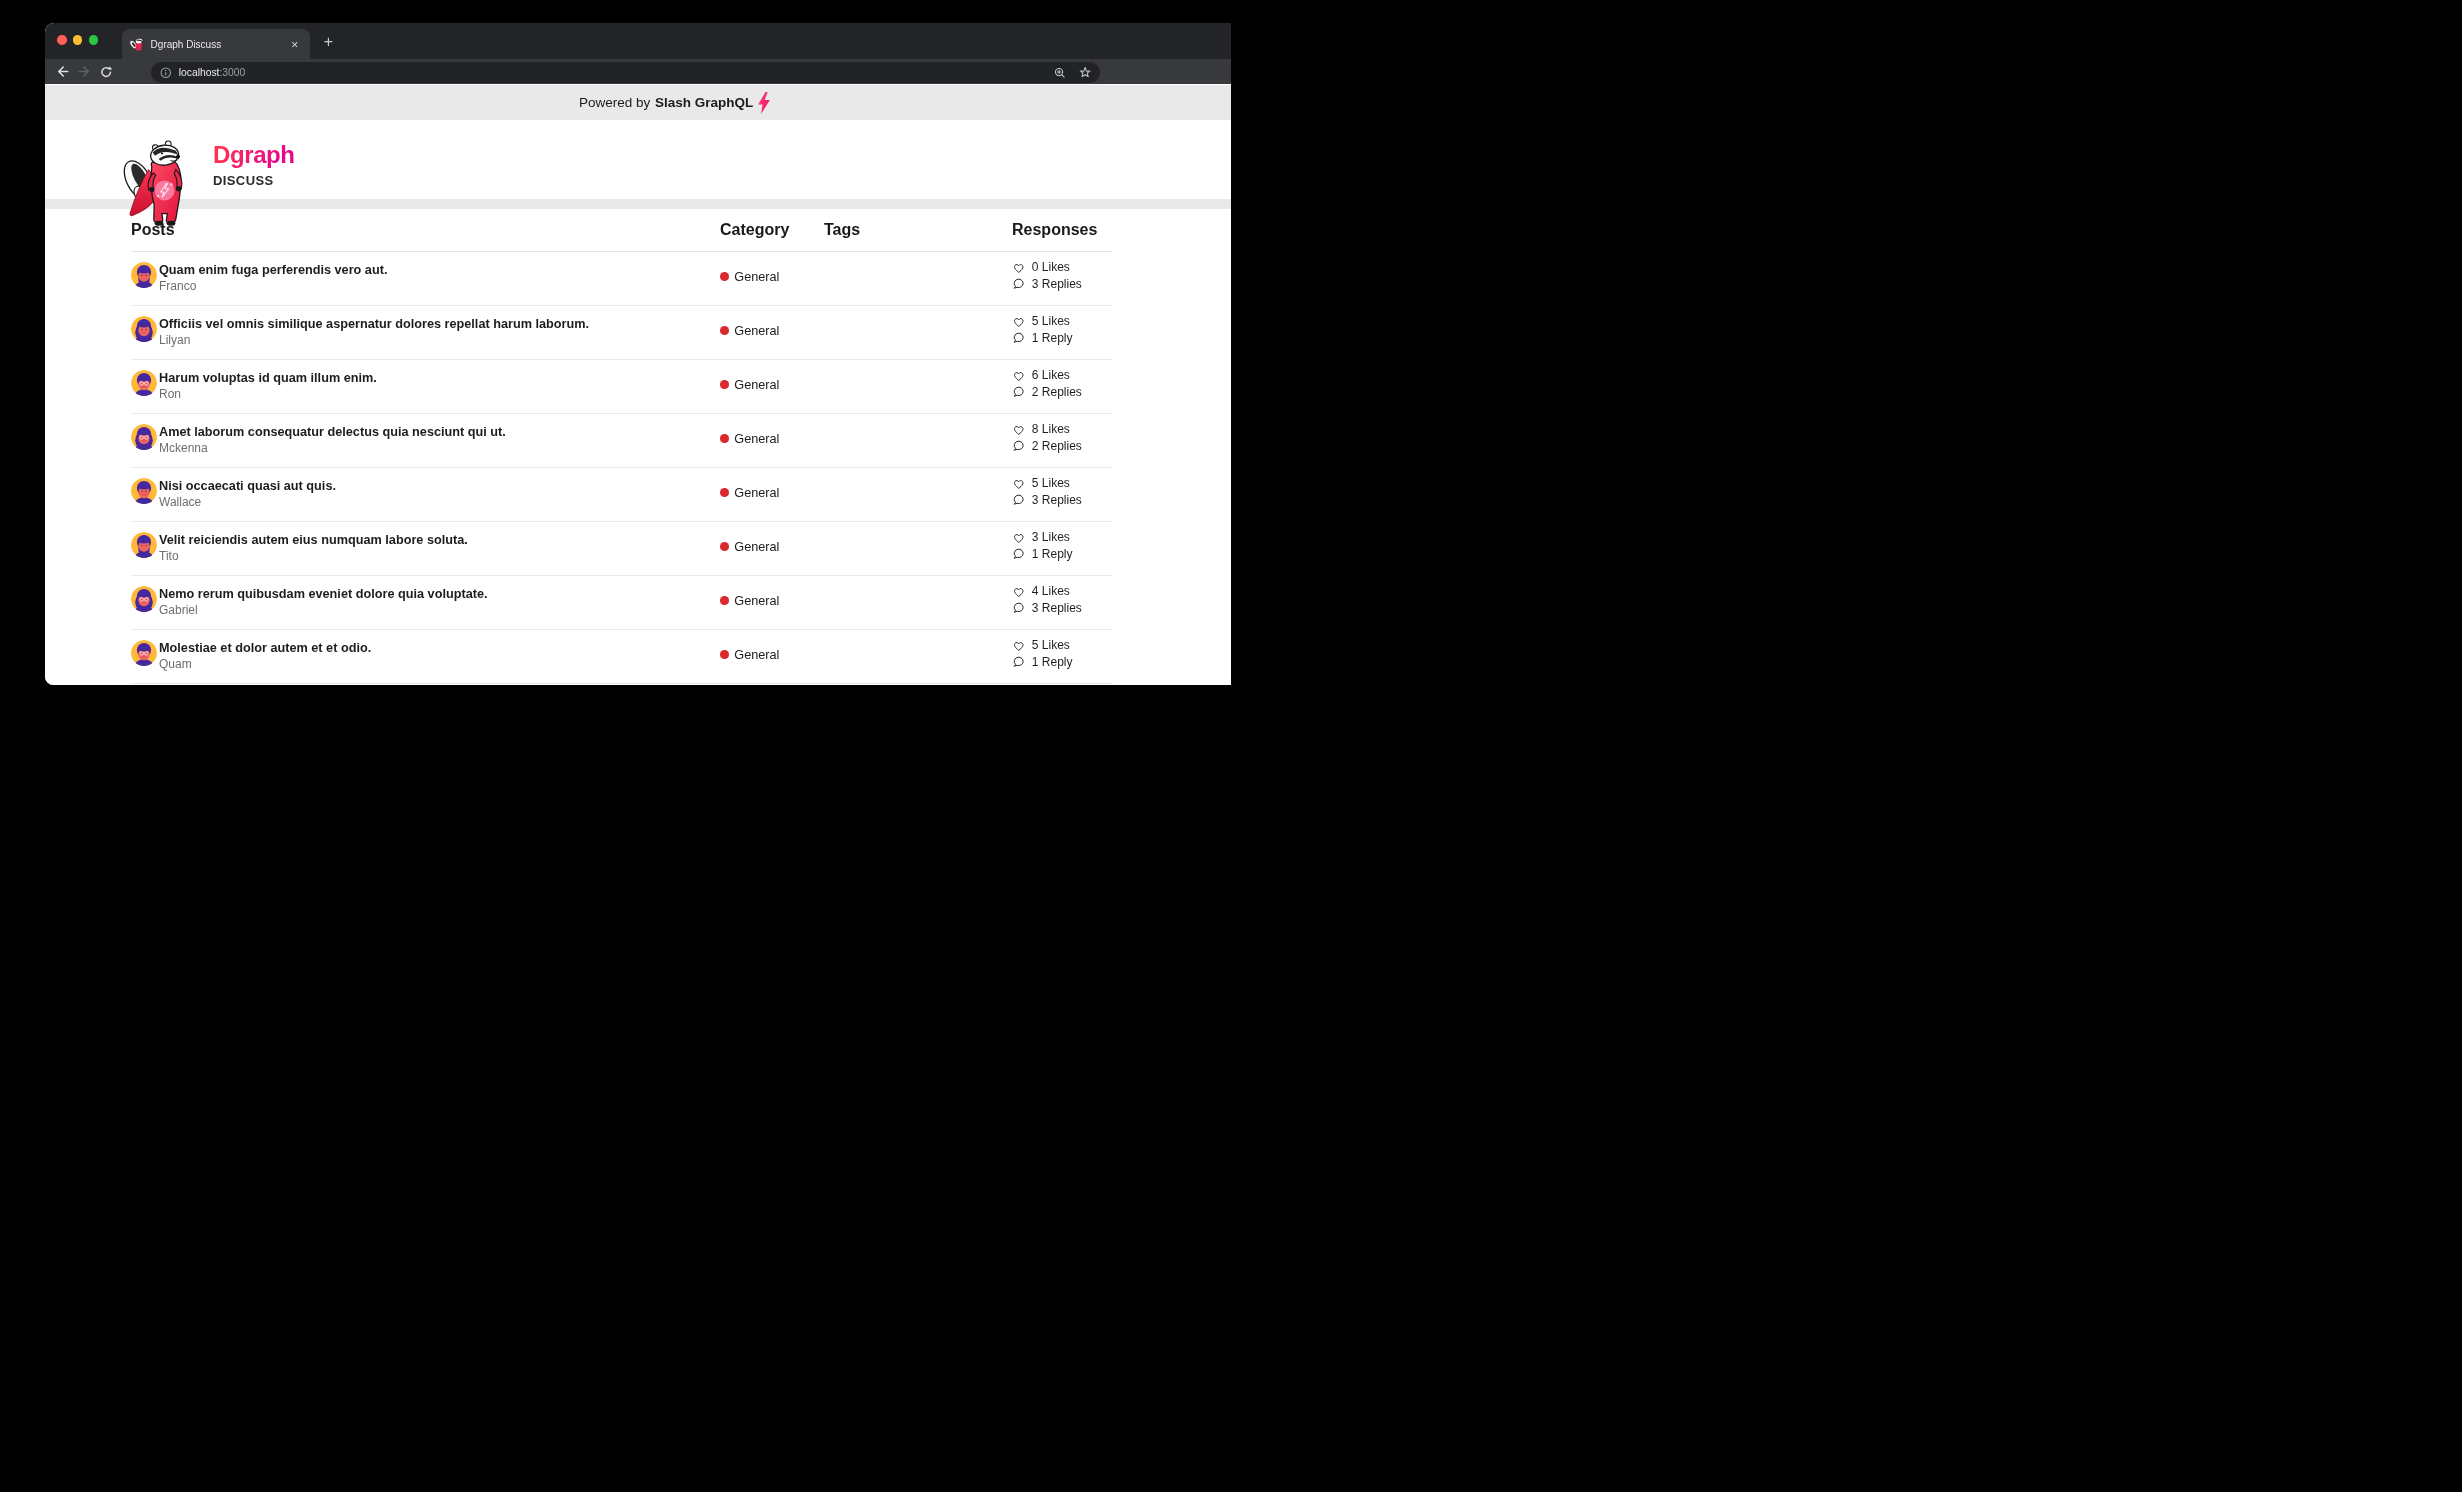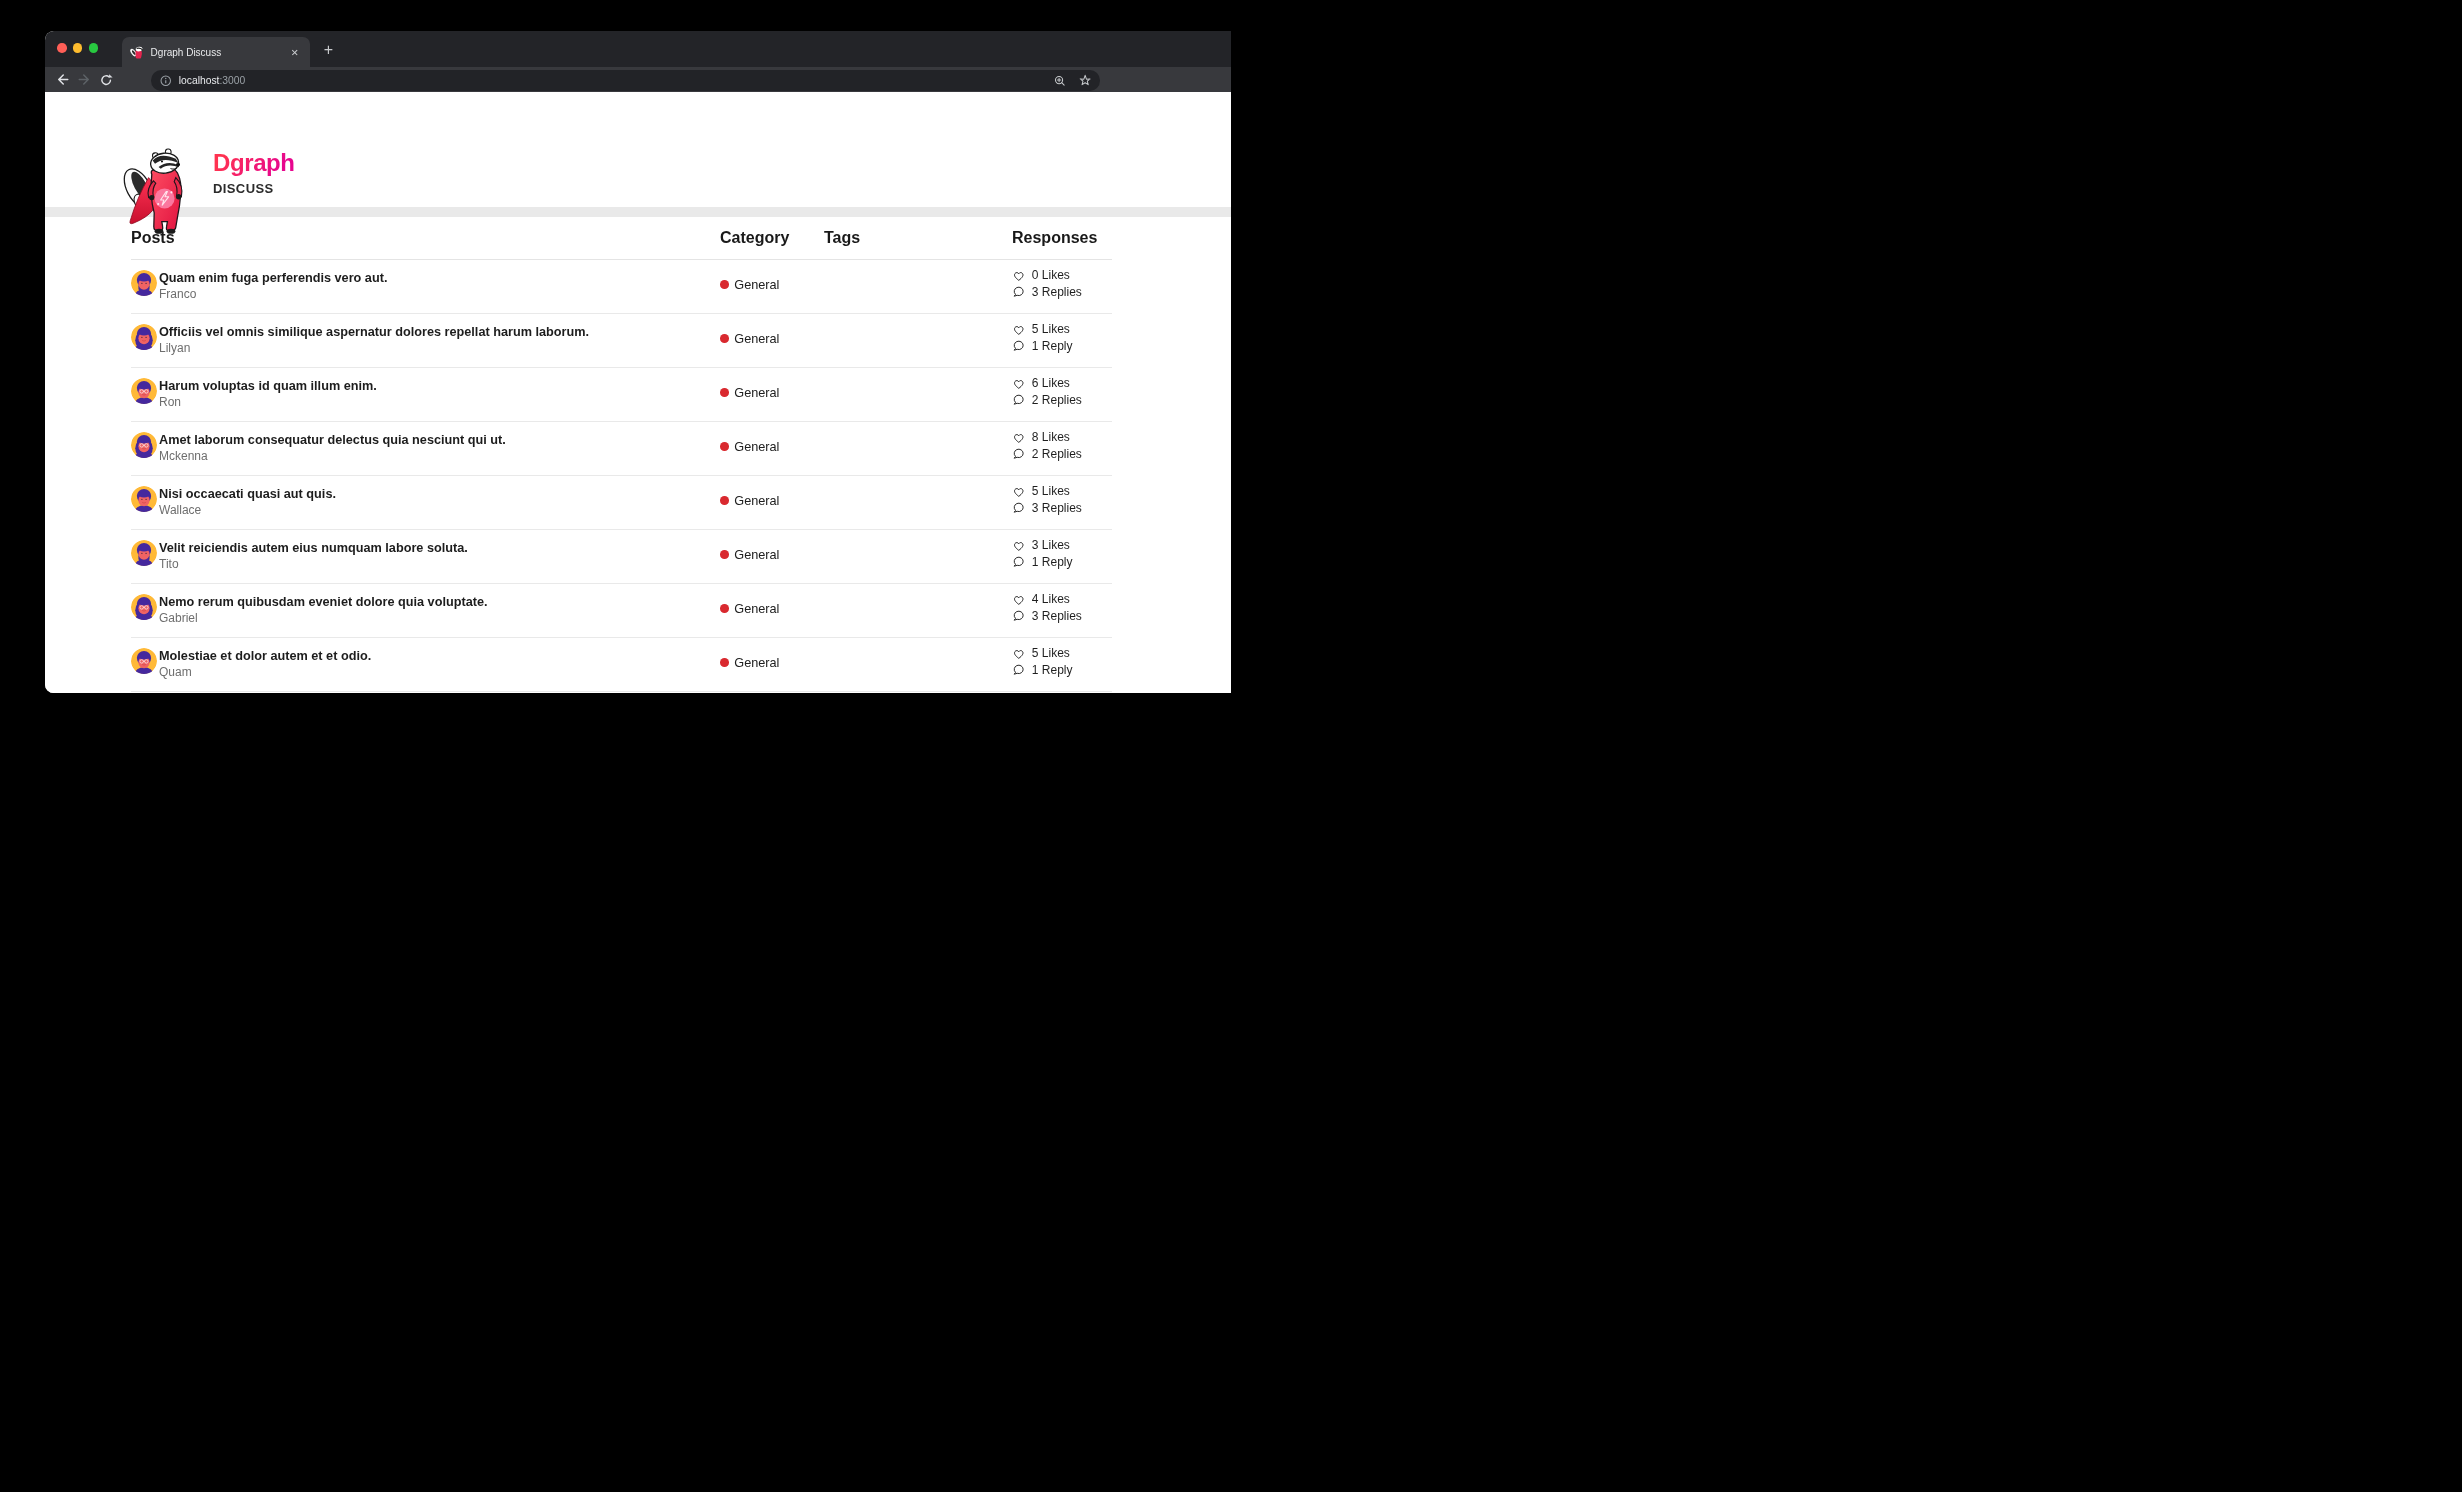--- a/index.html
+++ b/index.html
@@ -1,18 +1,18 @@
 <!DOCTYPE html>
 <html style="font-size:12.7px"><head>
 <meta charset="utf-8">
 <style>
   html,body{margin:0;padding:0;background:#000;}
   *{box-sizing:border-box;font-family:"Liberation Sans",sans-serif;}
   .stage{position:relative;width:1231px;height:746px;background:#000;overflow:hidden;}
-  .window{position:absolute;left:45px;top:31px;width:1259px;height:662px;border-radius:8.7px;
+  .window{position:absolute;left:45px;top:23px;width:1259px;height:662px;border-radius:8.7px;
           overflow:hidden;background:#fff;box-shadow:0 8px 32px rgba(0,0,0,.6);}
   
   .tabbar{position:absolute;left:0;top:0;width:100%;height:36px;background:#232428;}
   .lights{position:absolute;left:12px;top:12px;display:flex;gap:6.3px;}
   .light{width:9.5px;height:9.5px;border-radius:50%;}
   .light.red{background:#ff5f57}.light.yellow{background:#febc2e}.light.green{background:#28c840}
   .tab{position:absolute;left:77px;top:6.3px;width:188px;height:30px;background:#38393d;
        border-radius:7.1px 7.1px 0 0;display:flex;align-items:center;padding:0 8px;}
   .tab .title{color:#e9eaec;font-size:10px;margin-left:7.1px;flex:1;white-space:nowrap;overflow:hidden;}
   .tab .close{color:#c9cbce;font-size:9.5px;padding:1.6px 3.2px;cursor:default;}
@@ -147,20 +147,35 @@
       <span>
         <svg width="14.3" height="14.3" viewBox="0 0 20 20">
           <circle cx="10" cy="4.5" r="1.8" fill="#c9cccf"></circle>
             <circle cx="10" cy="10" r="1.8" fill="#c9cccf"></circle>
             <circle cx="10" cy="15.5" r="1.8" fill="#c9cccf"></circle>
         </svg>
       </span>
     </div>
 
     <div class="page">
+      <div class="banner">
+        <span>Powered by</span>
+        <b>Slash GraphQL</b>
+        <span>
+          <svg width="12" height="22" viewBox="0 0 16 30">
+            <defs>
+                <linearGradient id="boltg" x1="0" y1="0" x2="1" y2="1">
+              <stop offset="0" stop-color="#ff4a7d"></stop>
+                  <stop offset="1" stop-color="#ef0862"></stop>
+                </linearGradient>
+              </defs>
+            <polygon points="10,0 0,17 6,17 4,30 16,11 9,11 13,0" fill="url(#boltg)"></polygon>
+          </svg>
+        </span>
+      </div>
 
       <div class="sitehead"></div>
       <div class="strip"></div>
 
       <span class="logo">
         <svg width="76" height="90" viewBox="0 0 95 112">
           <defs>
             <linearGradient id="bodyg" x1="0" y1="0" x2="1" y2="1">
               <stop offset="0" stop-color="#ff4e63"></stop>
                 <stop offset="1" stop-color="#e0123f"></stop>

